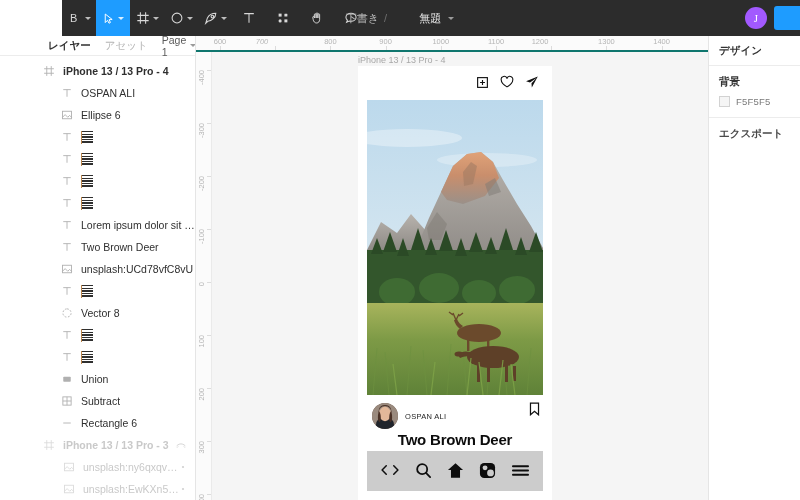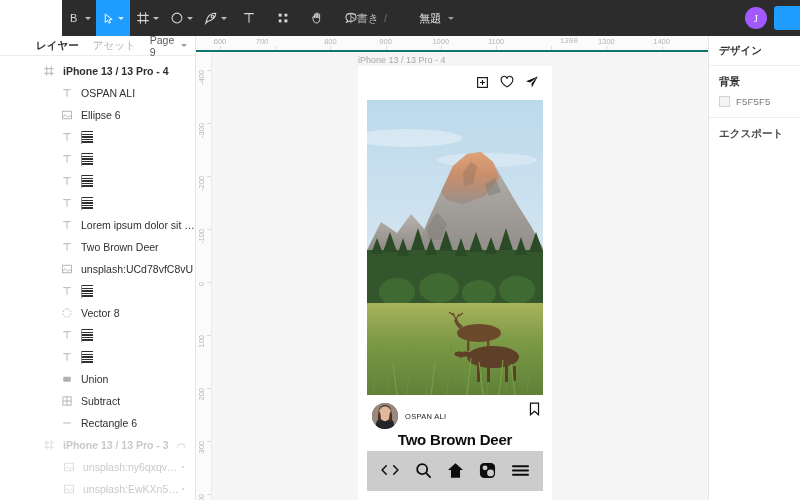--- a/index.html
+++ b/index.html
@@ -123,21 +123,21 @@
     width: 196px; height: 464px;
     background: #ffffff;
     border-right: 1px solid #e5e5e5;
     box-sizing: border-box;
     overflow: hidden;
   }
   .lp-tabs {
     height: 20px;
     display: flex;
     align-items: center;
-    padding: 0 8px 0 36px;
+    padding: 0 8px 0 48px;
     box-sizing: border-box;
     border-bottom: 1px solid #ececec;
     font-size: 10.5px;
   }
   .lp-tab {
     font-weight: bold;
     color: #333;
     margin-right: 14px;
     white-space: nowrap;
   }
@@ -510,21 +510,21 @@
       <div class="avatar-chip">J</div>
       <div class="share-btn"></div>
     </div>
   </div>
 
   <div class="left-panel">
     <div class="lp-tabs">
       <span class="lp-tab">レイヤー</span>
       <span class="lp-tab inactive">アセット</span>
       <span class="lp-page">
-        <span>Page 9</span>
+        <span>Page 1</span>
         <span class="caret"></span>
       </span>
     </div>
     <div class="layer-list" id="layer-list">
         <div class="layer-row frame">
           <span class="lico">
             <svg width="12" height="12" viewBox="0 0 16 16" fill="none" stroke="currentColor" stroke-width="1.2">
               <path d="M5 1.5v13M11 1.5v13M1.5 5h13M1.5 11h13"></path>
             </svg>
           </span>
@@ -712,21 +712,21 @@
       <span class="rtick-h" style="left: 66px; font-style: italic;">700</span>
       <span class="rmark-h" style="left: 79.2px;"></span>
       <span class="rtick-h" style="left: 134.4px;">800</span>
       <span class="rmark-h" style="left: 134.4px;"></span>
       <span class="rtick-h" style="left: 189.6px;">900</span>
       <span class="rmark-h" style="left: 189.6px;"></span>
       <span class="rtick-h" style="left: 244.8px;">1000</span>
       <span class="rmark-h" style="left: 244.8px;"></span>
       <span class="rtick-h" style="left: 300px;">1100</span>
       <span class="rmark-h" style="left: 300px;"></span>
-      <span class="rtick-h" style="left: 373px; font-family: Liberation Mono, monospace;">1200</span>
+      <span class="rtick-h" style="left: 344px;">1200</span>
       <span class="rmark-h" style="left: 355.2px;"></span>
       <span class="rtick-h" style="left: 410.4px;">1300</span>
       <span class="rmark-h" style="left: 410.4px;"></span>
       <span class="rtick-h" style="left: 465.6px;">1400</span>
       <span class="rmark-h" style="left: 465.6px;"></span>
     </div>
   <div class="ruler-v" id="ruler-v">
       <span class="rtick-v" style="top: 18px;">-400</span>
       <span class="rmark-v" style="top: 18px;"></span>
       <span class="rtick-v" style="top: 71px;">-300</span>

